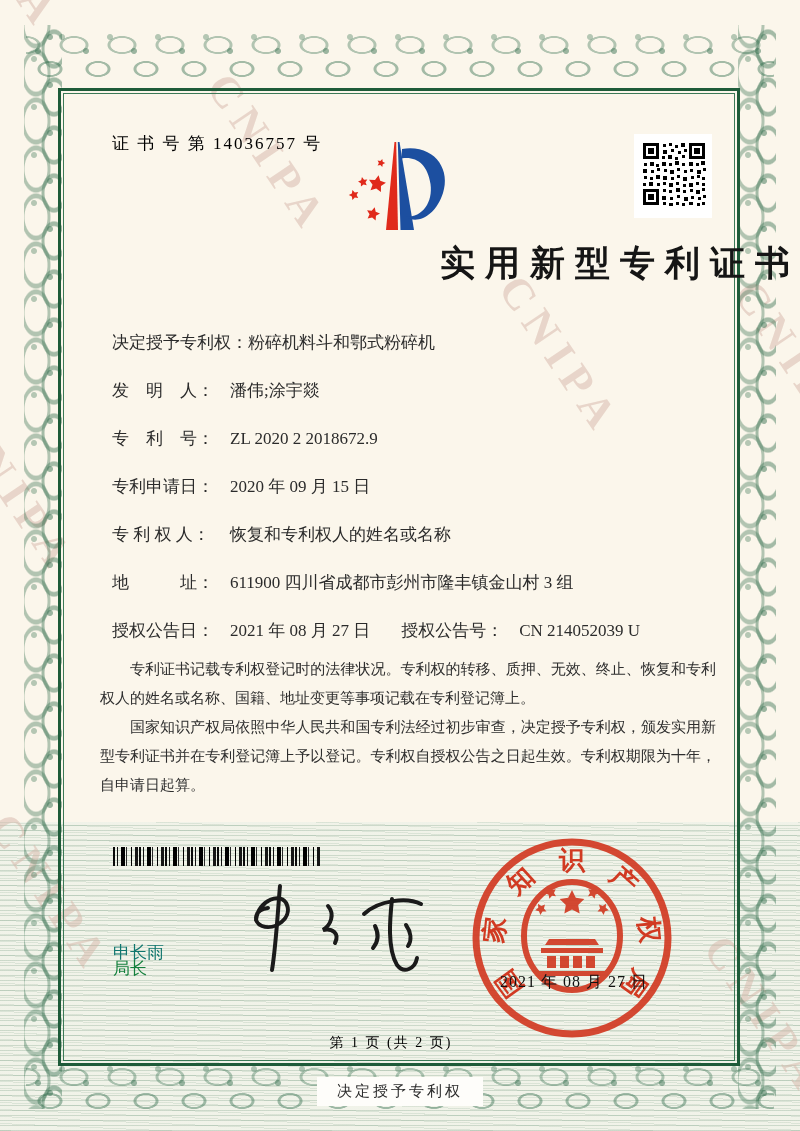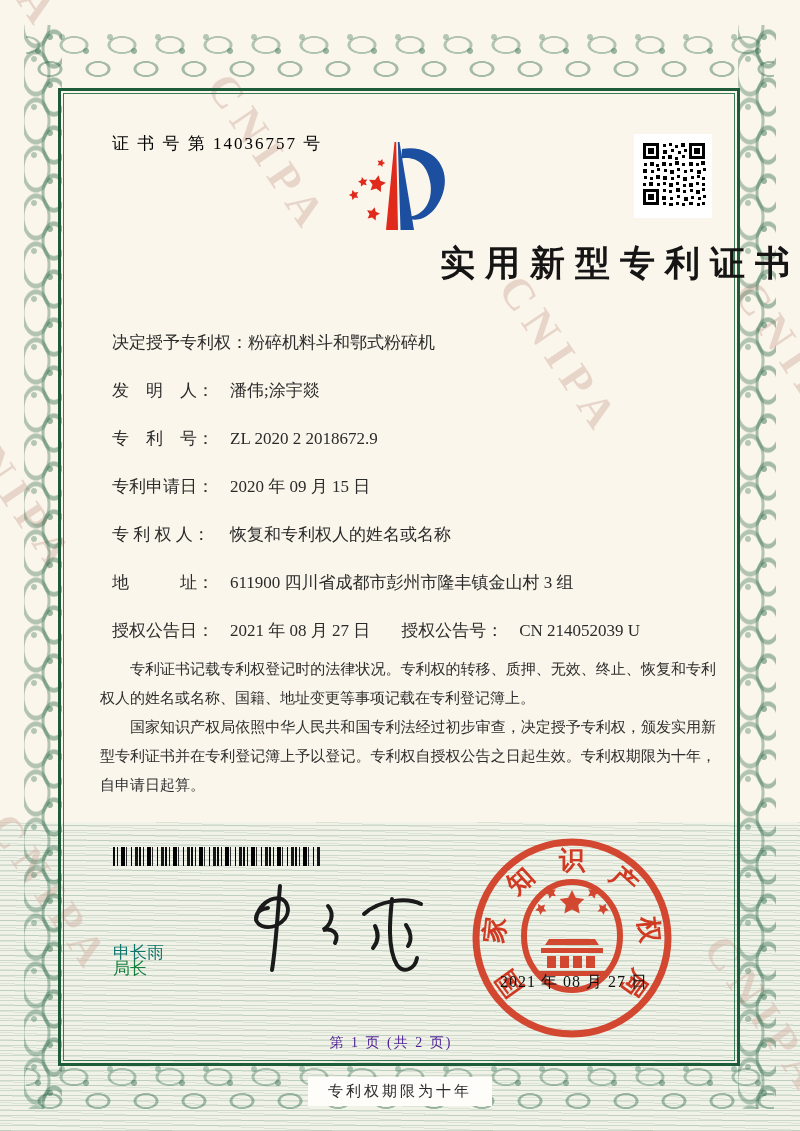--- a/index.html
+++ b/index.html
@@ -77,21 +77,21 @@
   
   .signer-title{position:absolute;left:113px;top:957px;font-size:17px;color:#15803d;}
   .signer-name{position:absolute;left:113px;top:941px;font-size:17px;color:#0f766e;}
   .signature{position:absolute;left:228px;top:878px;width:210px;height:100px;}
   
   .seal{position:absolute;left:467px;top:833px;width:210px;height:210px;}
   .seal-date{position:absolute;left:500px;top:972px;width:150px;
     font-size:16px;letter-spacing:1px;color:#111;white-space:nowrap;}
   
   .page-info{position:absolute;left:0;right:18px;top:1034px;text-align:center;
-    font-size:14px;letter-spacing:2px;color:#4c1d95;}
+    font-size:14px;letter-spacing:2px;color:#000000;}
   .continuation{position:absolute;left:50%;transform:translateX(-50%);top:1077px;
     background:#FEFDFA;padding:5px 20px;font-size:15px;letter-spacing:3px;color:#2b2b2b;}
   .seal-char{font-size:26px;font-weight:bold;fill:#D13A22;
     font-family:"Liberation Serif","DejaVu Serif",serif;}
 </style>
 </head>
 <body>
 
 <div class="page">
 
@@ -300,15 +300,15 @@
       <rect x="80" y="123" width="9" height="12"></rect>
       <rect x="93" y="123" width="9" height="12"></rect>
       <rect x="106" y="123" width="9" height="12"></rect>
       <rect x="119" y="123" width="9" height="12"></rect>
       <rect x="72" y="138" width="66" height="5"></rect>
     </g>
   </svg>
   <div class="seal-date">2021 年 08 月 27 日</div>
 
   <div class="page-info">第 1 页 (共 2 页)</div>
-  <div class="continuation">专利权期限为十年</div>
+  <div class="continuation">决定授予专利权</div>
 
 </div>
 
 </body></html>

